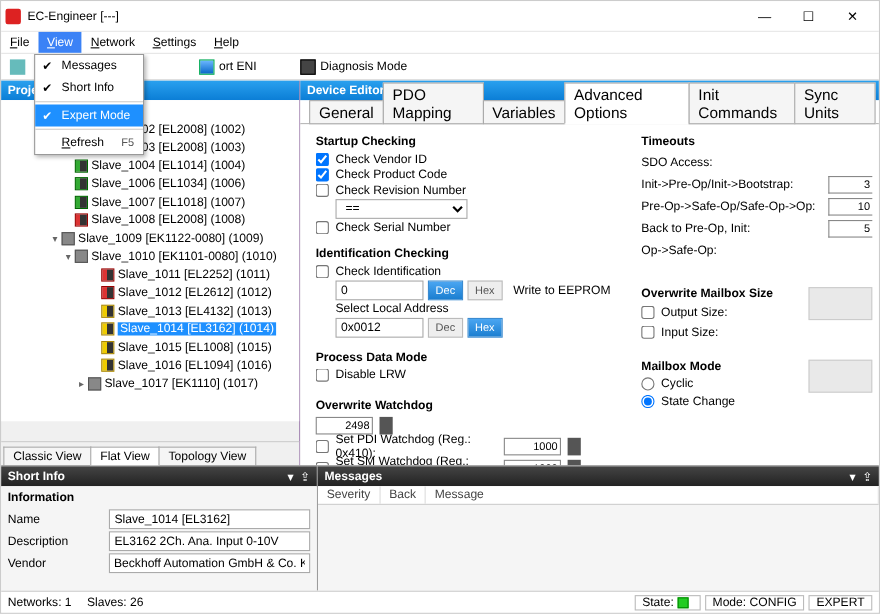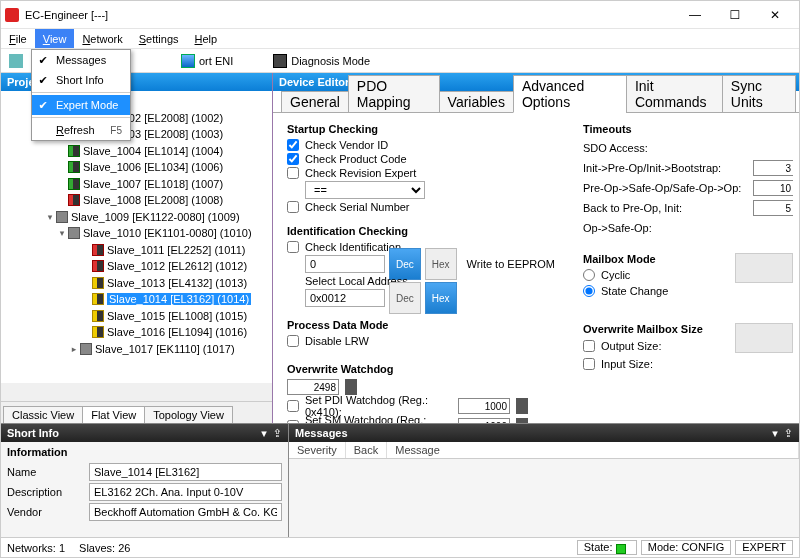--- a/index.html
+++ b/index.html
@@ -58,21 +58,21 @@
   .dev-tabs .dtab.active { background:#fff; border-bottom:1px solid #fff; }
 
   .dev-body { flex:1; background:#fff; overflow:hidden; padding:10px 6px 0 14px; display:flex; gap:18px; min-height:0; }
   .col { display:flex; flex-direction:column; gap:2px; }
   .col.l { width:278px; }
   .col.r { flex:1; }
   .grp-title { font-weight:bold; margin-top:0px; margin-bottom:2px; }
   .chkrow { display:flex; align-items:center; gap:6px; height:18px;}
   input[type=checkbox], input[type=radio] { margin:0; width:12px; height:12px; }
   .small-input { height:18px; border:1px solid #aaa; padding:0 4px; font-size:11px; background:#fff; }
-  .mini-btn { height:32px; border:1px solid #3b8bd0; background:linear-gradient(#4aa6f2,#1b7ed0); color:#fff; font-size:10px; padding:0 6px; display:inline-flex; align-items:center;}
+  .mini-btn { height:18px; border:1px solid #3b8bd0; background:linear-gradient(#4aa6f2,#1b7ed0); color:#fff; font-size:10px; padding:0 6px; display:inline-flex; align-items:center;}
   .mini-btn.grey { background:#eee; color:#555; border-color:#bbb; }
 
   .wdg-row { display:flex; align-items:center; height:18px; gap:6px; }
   .wdg-row .label2 { width:165px; display:flex; align-items:center; gap:6px; }
   .wdg-row .valbox { width:52px; height:16px; border:1px solid #888; text-align:right; padding:0 2px; font-size:10px; background:#fff; }
   .wdg-row .spin { width:12px; height:16px; background:#555; }
 
   .timeout-row { display:flex; align-items:center; height:18px; }
   .timeout-row .tlabel { width:170px; }
   .timeout-row .tin { width:40px; height:16px; border:1px solid #888; border-right:none; text-align:right; padding-right:2px; font-size:10px; }
@@ -80,21 +80,21 @@
   .mbmode .chkrow { height:16px; }
   .big-grey-btn { width:58px; height:30px; background:#e9e9e9; border:1px solid #ccc; }
 
   .bottom { height:114px; display:flex; border-top:1px solid #888; }
   .bottom .bpanel { display:flex; flex-direction:column; }
   .bottom .bpanel.left { width:288px; border-right:1px solid #888; }
   .bottom .bpanel.right { flex:1; }
   .bpanel-hdr { height:18px; background:linear-gradient(#444,#222); color:#fff; font-weight:bold; display:flex; align-items:center; padding:0 6px; }
   .bpanel-hdr .psym { margin-left:auto; display:flex; gap:6px; font-weight:normal; }
   .bpanel-body { flex:1; background:#f5f5f5; overflow:hidden; padding:4px 6px; }
-  .info-row { display:flex; align-items:center; height:20px; gap:2px; }
+  .info-row { display:flex; align-items:center; height:20px; gap:12px; }
   .info-row .ilabel { width:80px; }
   .info-row input { flex:1; height:18px; border:1px solid #aaa; padding:0 4px; font-size:11px; }
 
   .msg-hdr { display:flex; border-bottom:1px solid #ccc; background:#fff; }
   .msg-hdr div { padding:2px 8px; border-right:1px solid #ddd; color:#444; }
 
   .statusbar { height:20px; background:#fff; border-top:1px solid #ccc; display:flex; align-items:center; padding:0 6px; font-size:11px; }
   .statusbar .sb { margin-right:14px; }
   .statusbar .sbright { margin-left:auto; display:flex; gap:4px; }
   .statusbar .sbox { border:1px solid #bbb; padding:0 6px; }
@@ -304,21 +304,21 @@
         <div class="chkrow">
             <input type="checkbox" checked="" style="">
             <span>Check Vendor ID</span>
           </div>
         <div class="chkrow">
             <input type="checkbox" checked="" style="">
             <span>Check Product Code</span>
           </div>
         <div class="chkrow">
             <input type="checkbox" style="">
-            <span>Check Revision Expert</span>
+            <span>Check Revision Number</span>
           </div>
         <div class="chkrow" style="margin-left:18px;">
             <select class="small-input" style="width:120px"><option>==</option></select>
           </div>
         <div class="chkrow">
             <input type="checkbox" style="">
             <span>Check Serial Number</span>
           </div>
 
         <div class="grp-title" style="margin-top:10px">Identification Checking</div>
@@ -383,50 +383,50 @@
             <span class="tlabel">Pre-Op-&gt;Safe-Op/Safe-Op-&gt;Op:</span>
             <input class="tin" value="10" style="">
           </div>
         <div class="timeout-row">
             <span class="tlabel">Back to Pre-Op, Init:</span>
             <input class="tin" value="5" style="">
           </div>
         <div class="timeout-row">
             <span class="tlabel">Op-&gt;Safe-Op:</span>
           </div>
+
+        <div style="display:flex; align-items:flex-start; gap:10px; margin-top:22px;">
+          <div style="flex:1">
+            <div class="grp-title">Overwrite Mailbox Size</div>
+            <div class="chkrow">
+                <input type="checkbox" style="">
+                <span>Output Size:</span>
+              </div>
+            <div class="chkrow">
+                <input type="checkbox" style="">
+                <span>Input Size:</span>
+              </div>
+          </div>
+          <div class="big-grey-btn"></div>
+        </div>
 
         <div style="display:flex; align-items:flex-start; gap:10px; margin-top:14px;">
           <div class="mbmode" style="flex:1">
             <div class="grp-title">Mailbox Mode</div>
             <div class="chkrow">
                 <input type="radio" name="mb" style="">
                 <span>Cyclic</span>
               </div>
             <div class="chkrow">
                 <input type="radio" name="mb" checked="" style="">
                 <span>State Change</span>
               </div>
           </div>
           <div class="big-grey-btn"></div>
         </div>
-
-        <div style="display:flex; align-items:flex-start; gap:10px; margin-top:22px;">
-          <div style="flex:1">
-            <div class="grp-title">Overwrite Mailbox Size</div>
-            <div class="chkrow">
-                <input type="checkbox" style="">
-                <span>Output Size:</span>
-              </div>
-            <div class="chkrow">
-                <input type="checkbox" style="">
-                <span>Input Size:</span>
-              </div>
-          </div>
-          <div class="big-grey-btn"></div>
-        </div>
       </div>
 
     </div>
   </div>
 </div>
 
 <div class="bottom">
   <div class="bpanel left">
     <div class="bpanel-hdr">
       <span>Short Info</span>

